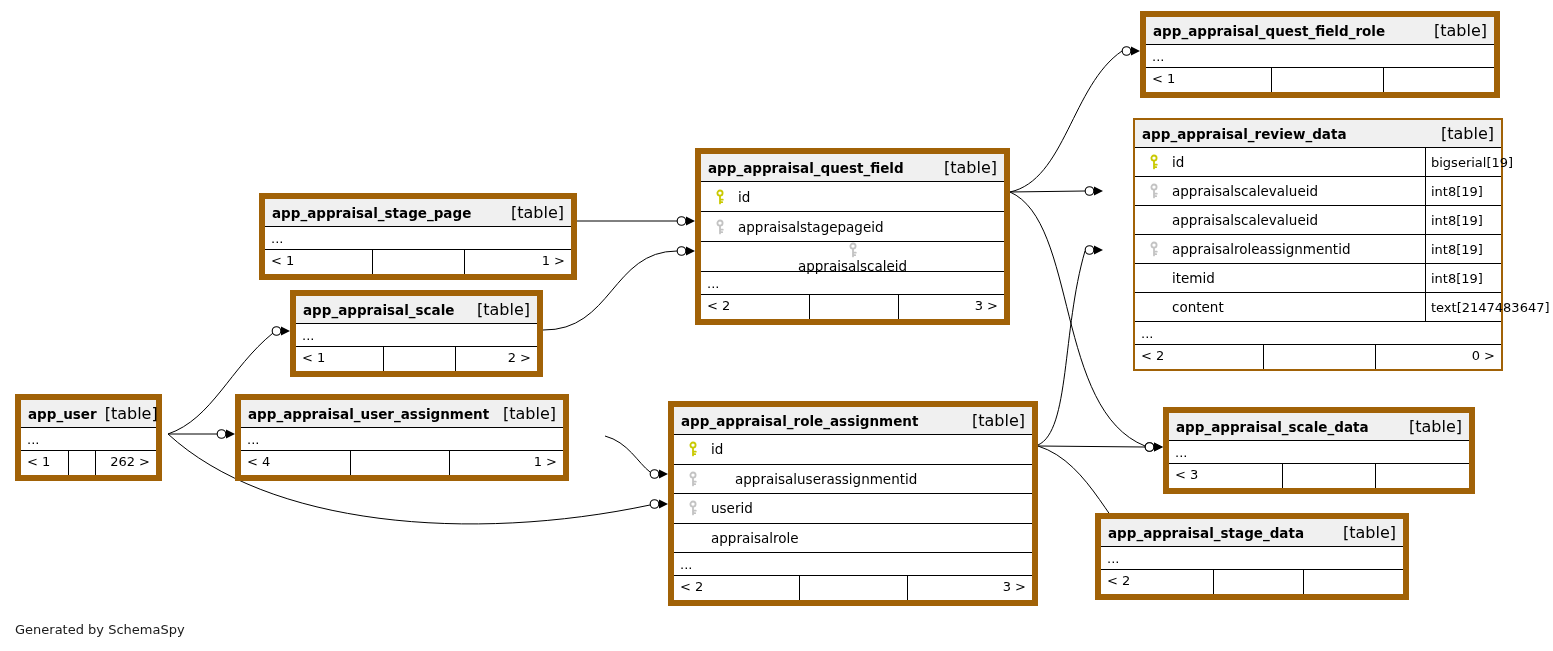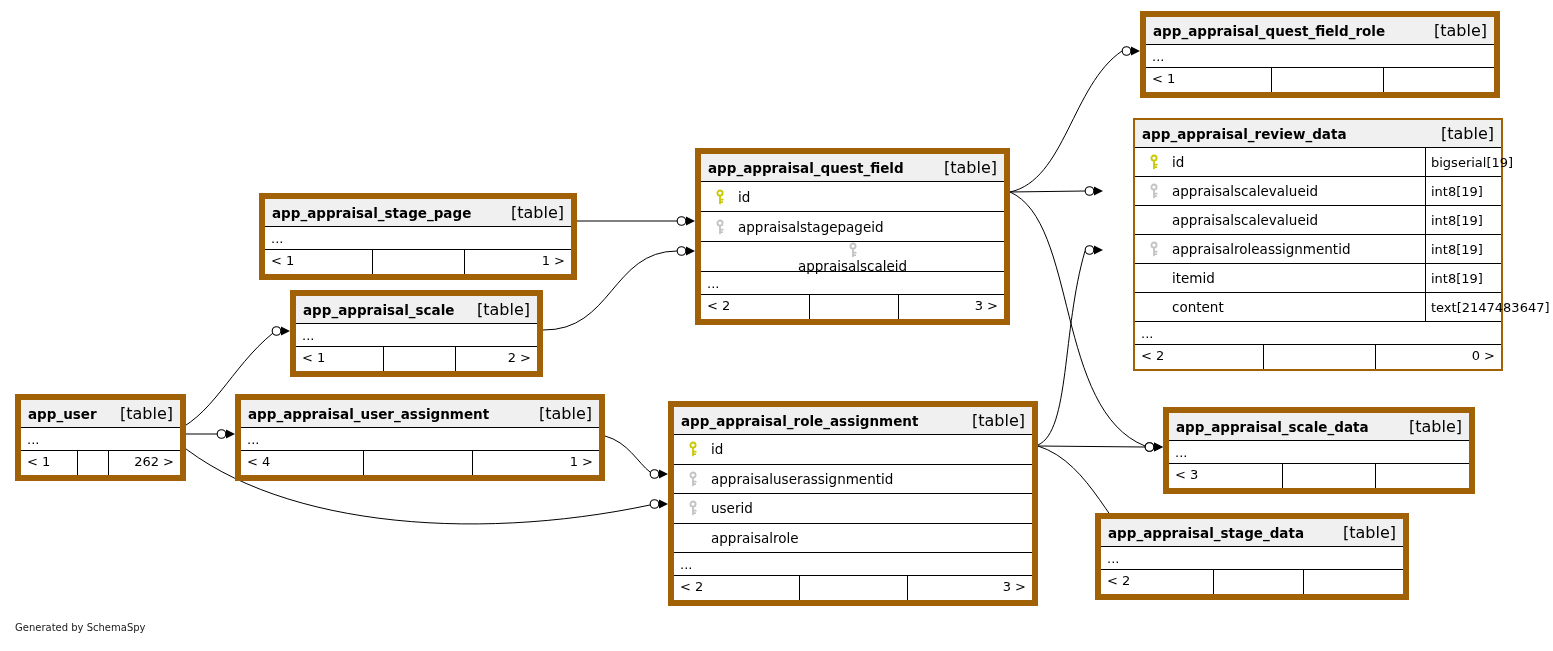--- a/index.html
+++ b/index.html
@@ -16,21 +16,21 @@
   .col-icon.blank{visibility:hidden;}
   .col-name{font-size:13.5px;white-space:nowrap;}
   .col-type{position:absolute;top:0;bottom:0;display:flex;align-items:center;
     border-left:1px solid #000;padding-left:5px;font-size:13px;white-space:nowrap;}
   .ellipsis-row{display:flex;align-items:center;border-bottom:1px solid #000;padding-left:6px;
     font-size:13px;box-sizing:border-box;height:23px;}
   .tbl-footer{position:relative;height:24px;box-sizing:border-box;font-size:13px;}
   .tbl-footer .fleft{position:absolute;left:6px;top:3px;}
   .tbl-footer .fright{position:absolute;right:6px;top:3px;}
   .fdiv{position:absolute;top:0;bottom:0;width:1px;background:#000;}
-  .note{position:absolute;left:15px;top:622px;font-size:10px;color:#1a1a1a;}
+  .note{position:absolute;left:15px;top:622px;font-size:13px;color:#1a1a1a;}
 </style>
 </head>
 <body>
 
 <div id="canvas">
   <svg id="conn-svg" width="1553" height="651">
       <g>
         <path d="M1010,192 C1065,180 1072,85 1122,51" fill="none" stroke="#000000" stroke-width="1"></path>
         <polygon points="1140,51 1131,46.5 1131,55.5" fill="#000000"></polygon>
         <circle cx="1126.5" cy="51" r="4.3" fill="#ffffff" stroke="#000000" stroke-width="1.1"></circle>
@@ -85,21 +85,21 @@
         <polygon points="1163,447 1154,442.5 1154,451.5" fill="#000000"></polygon>
         <circle cx="1149.5" cy="447" r="4.3" fill="#ffffff" stroke="#000000" stroke-width="1.1"></circle>
       </g>
       <g>
         <path d="M1038,446 C1092,463 1112,536 1145,552" fill="none" stroke="#000000" stroke-width="1"></path>
         <polygon points="1163,553 1154,548.5 1154,557.5" fill="#000000"></polygon>
         <circle cx="1149.5" cy="553" r="4.3" fill="#ffffff" stroke="#000000" stroke-width="1.1"></circle>
       </g>
     </svg>
   <div id="tables">
-      <div class="tbl" style="left: 15px; top: 394px; width: 171px;">
+      <div class="tbl" style="left: 15px; top: 394px; width: 147px;">
         <div class="tbl-header">
           <span class="tbl-title">app_user</span>
           <span class="tbl-tag">[table]</span>
         </div>
         <div class="ellipsis-row">...</div>
         <div class="tbl-footer">
           <span class="fleft">&lt; 1</span>
           <span class="fright">262 &gt;</span>
           <div class="fdiv" style="left: 35%;"></div>
           <div class="fdiv" style="left: 55%;"></div>
@@ -124,21 +124,21 @@
           <span class="tbl-tag">[table]</span>
         </div>
         <div class="ellipsis-row">...</div>
         <div class="tbl-footer">
           <span class="fleft">&lt; 1</span>
           <span class="fright">2 &gt;</span>
           <div class="fdiv" style="left: 36%;"></div>
           <div class="fdiv" style="left: 66%;"></div>
         </div>
       </div>
-      <div class="tbl" style="left: 235px; top: 394px; width: 370px;">
+      <div class="tbl" style="left: 235px; top: 394px; width: 334px;">
         <div class="tbl-header">
           <span class="tbl-title">app_appraisal_user_assignment</span>
           <span class="tbl-tag">[table]</span>
         </div>
         <div class="ellipsis-row">...</div>
         <div class="tbl-footer">
           <span class="fleft">&lt; 4</span>
           <span class="fright">1 &gt;</span>
           <div class="fdiv" style="left: 34%;"></div>
           <div class="fdiv" style="left: 64.5%;"></div>
@@ -183,21 +183,21 @@
           <span class="tbl-title">app_appraisal_role_assignment</span>
           <span class="tbl-tag">[table]</span>
         </div>
         <div class="col-row" style="height: 29.5px;">
           <span class="col-icon"><svg viewBox="0 0 16 16" width="16" height="16">
               <circle cx="8" cy="4.1" r="2.6" fill="none" stroke="#c9c900" stroke-width="1.8"></circle>
               <path d="M8 6.8 L8 14.4 M8 10.7 L10.8 10.7 M8 13.2 L10.2 13.2" fill="none" stroke="#c9c900" stroke-width="1.8" stroke-linecap="round"></path>
             </svg></span>
           <span class="col-name">id</span>
         </div>
-        <div class="col-row" style="height: 29.5px;">
+        <div class="col-row" style="height: 29.5px; gap: 24px;">
           <span class="col-icon"><svg viewBox="0 0 16 16" width="16" height="16">
               <circle cx="8" cy="4.1" r="2.6" fill="none" stroke="#c3c3c3" stroke-width="1.8"></circle>
               <path d="M8 6.8 L8 14.4 M8 10.7 L10.8 10.7 M8 13.2 L10.2 13.2" fill="none" stroke="#c3c3c3" stroke-width="1.8" stroke-linecap="round"></path>
             </svg></span>
           <span class="col-name">appraisaluserassignmentid</span>
         </div>
         <div class="col-row" style="height: 29.5px;">
           <span class="col-icon"><svg viewBox="0 0 16 16" width="16" height="16">
               <circle cx="8" cy="4.1" r="2.6" fill="none" stroke="#c3c3c3" stroke-width="1.8"></circle>
               <path d="M8 6.8 L8 14.4 M8 10.7 L10.8 10.7 M8 13.2 L10.2 13.2" fill="none" stroke="#c3c3c3" stroke-width="1.8" stroke-linecap="round"></path>

